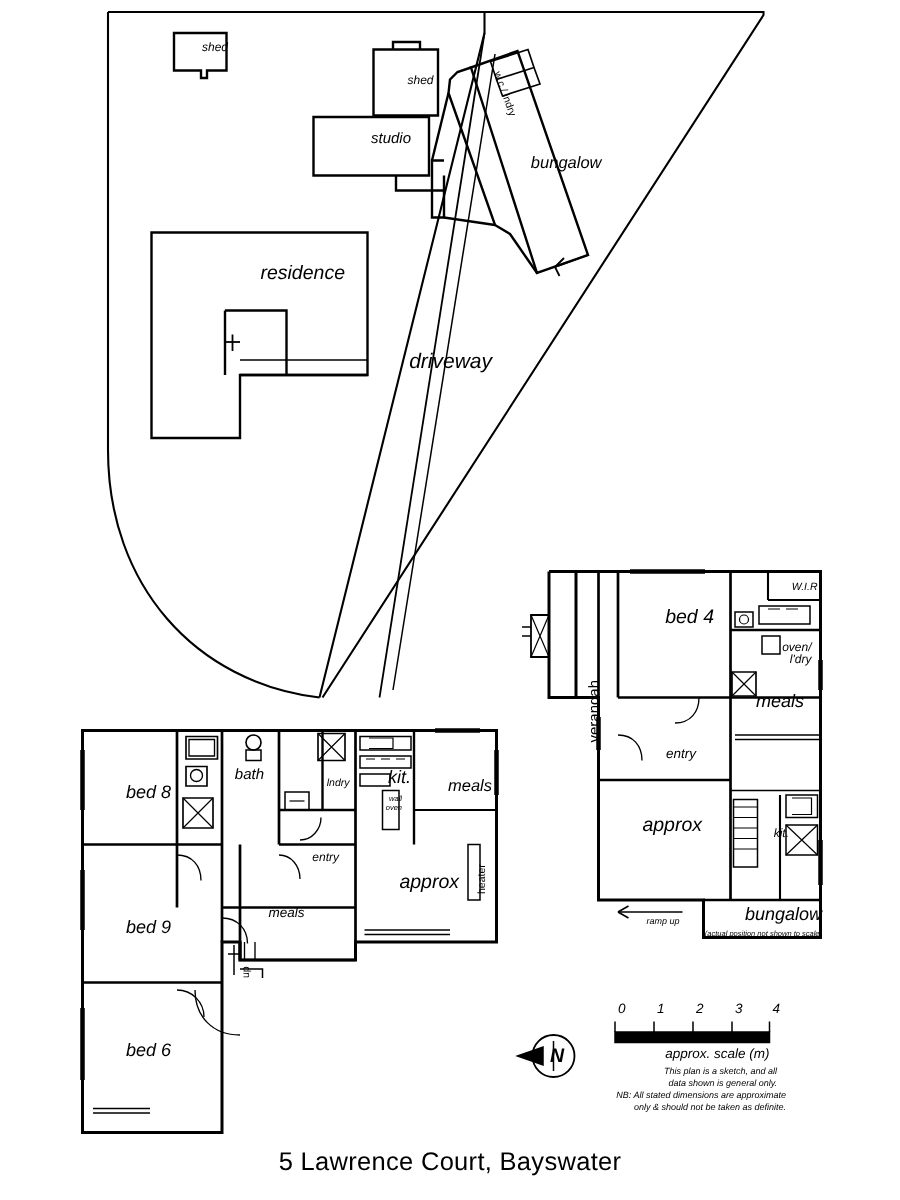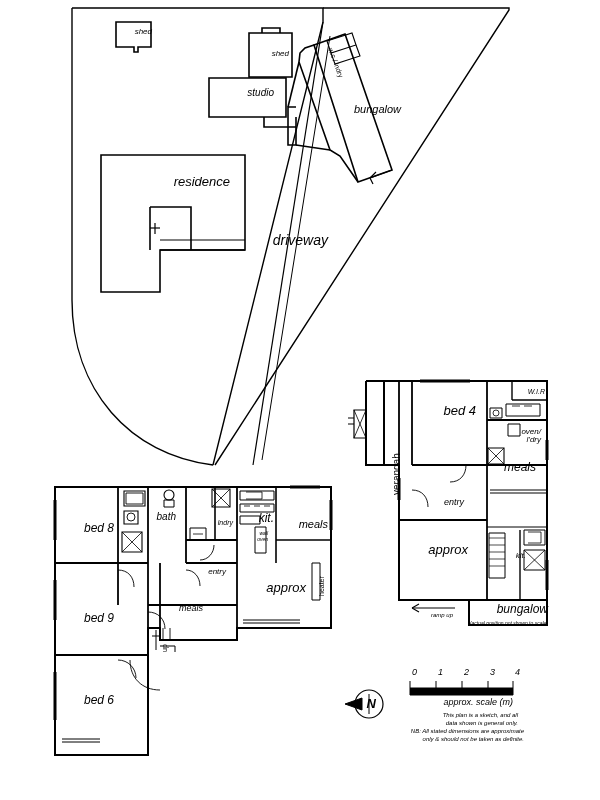--- a/index.html
+++ b/index.html
@@ -251,14 +251,15 @@
   <div class="lbl" style="left:481px; top:668px; width:14px; font-size:9px;">3</div>
   <div class="lbl" style="left:506px; top:668px; width:14px; font-size:9px;">4</div>
   <div class="lbl" style="left:411px; top:698px; width:102px; font-size:9px;">approx. scale (m)</div>
   <div class="lbl" style="left:406px; top:712px; width:112px; font-size:6px;">This plan is a sketch, and all</div>
   <div class="lbl" style="left:406px; top:720px; width:112px; font-size:6px;">data shown is general only.</div>
   <div class="lbl" style="left:400px; top:728px; width:124px; font-size:6px;">NB: All stated dimensions are approximate</div>
   <div class="lbl" style="left:400px; top:736px; width:124px; font-size:6px;">only &amp; should not be taken as definite.</div>
 
   <div class="lbl" style="left:362px; top:697px; width:14px; font-size:13px; font-weight:bold;">N</div>
 
+  <div class="title">5 Lawrence Court, Bayswater</div>
 
 </div>
 
 </body></html>

